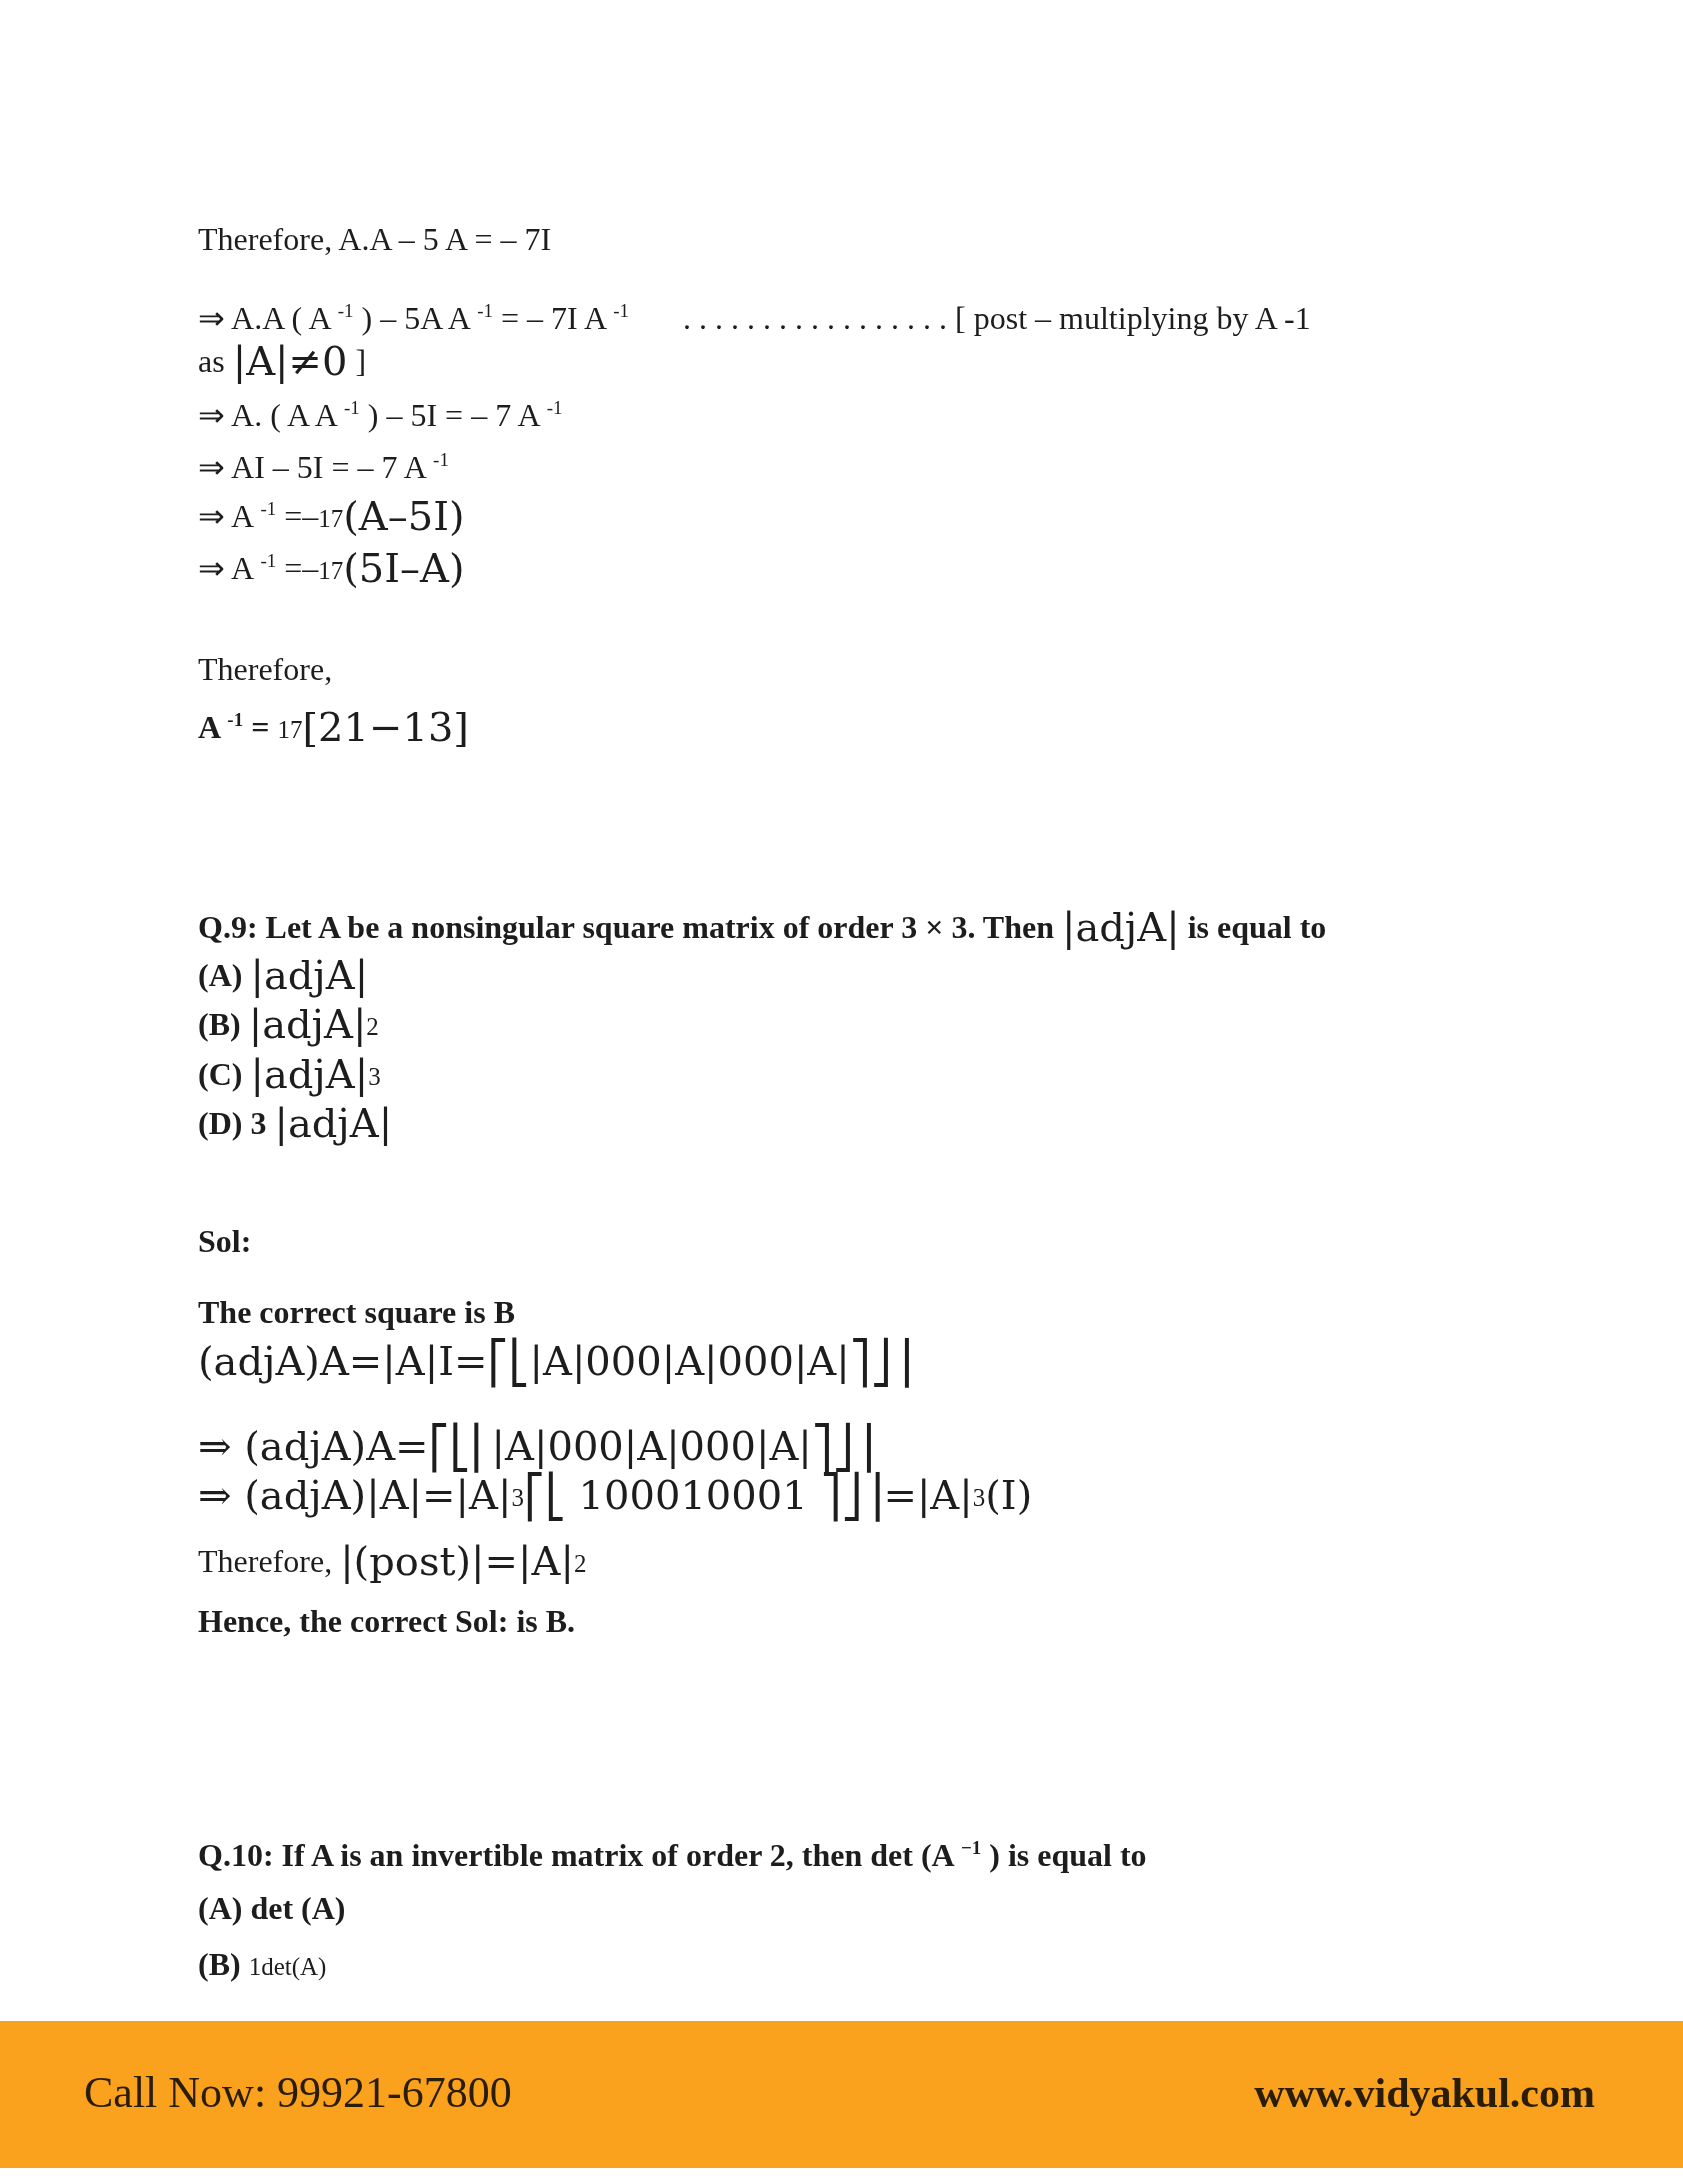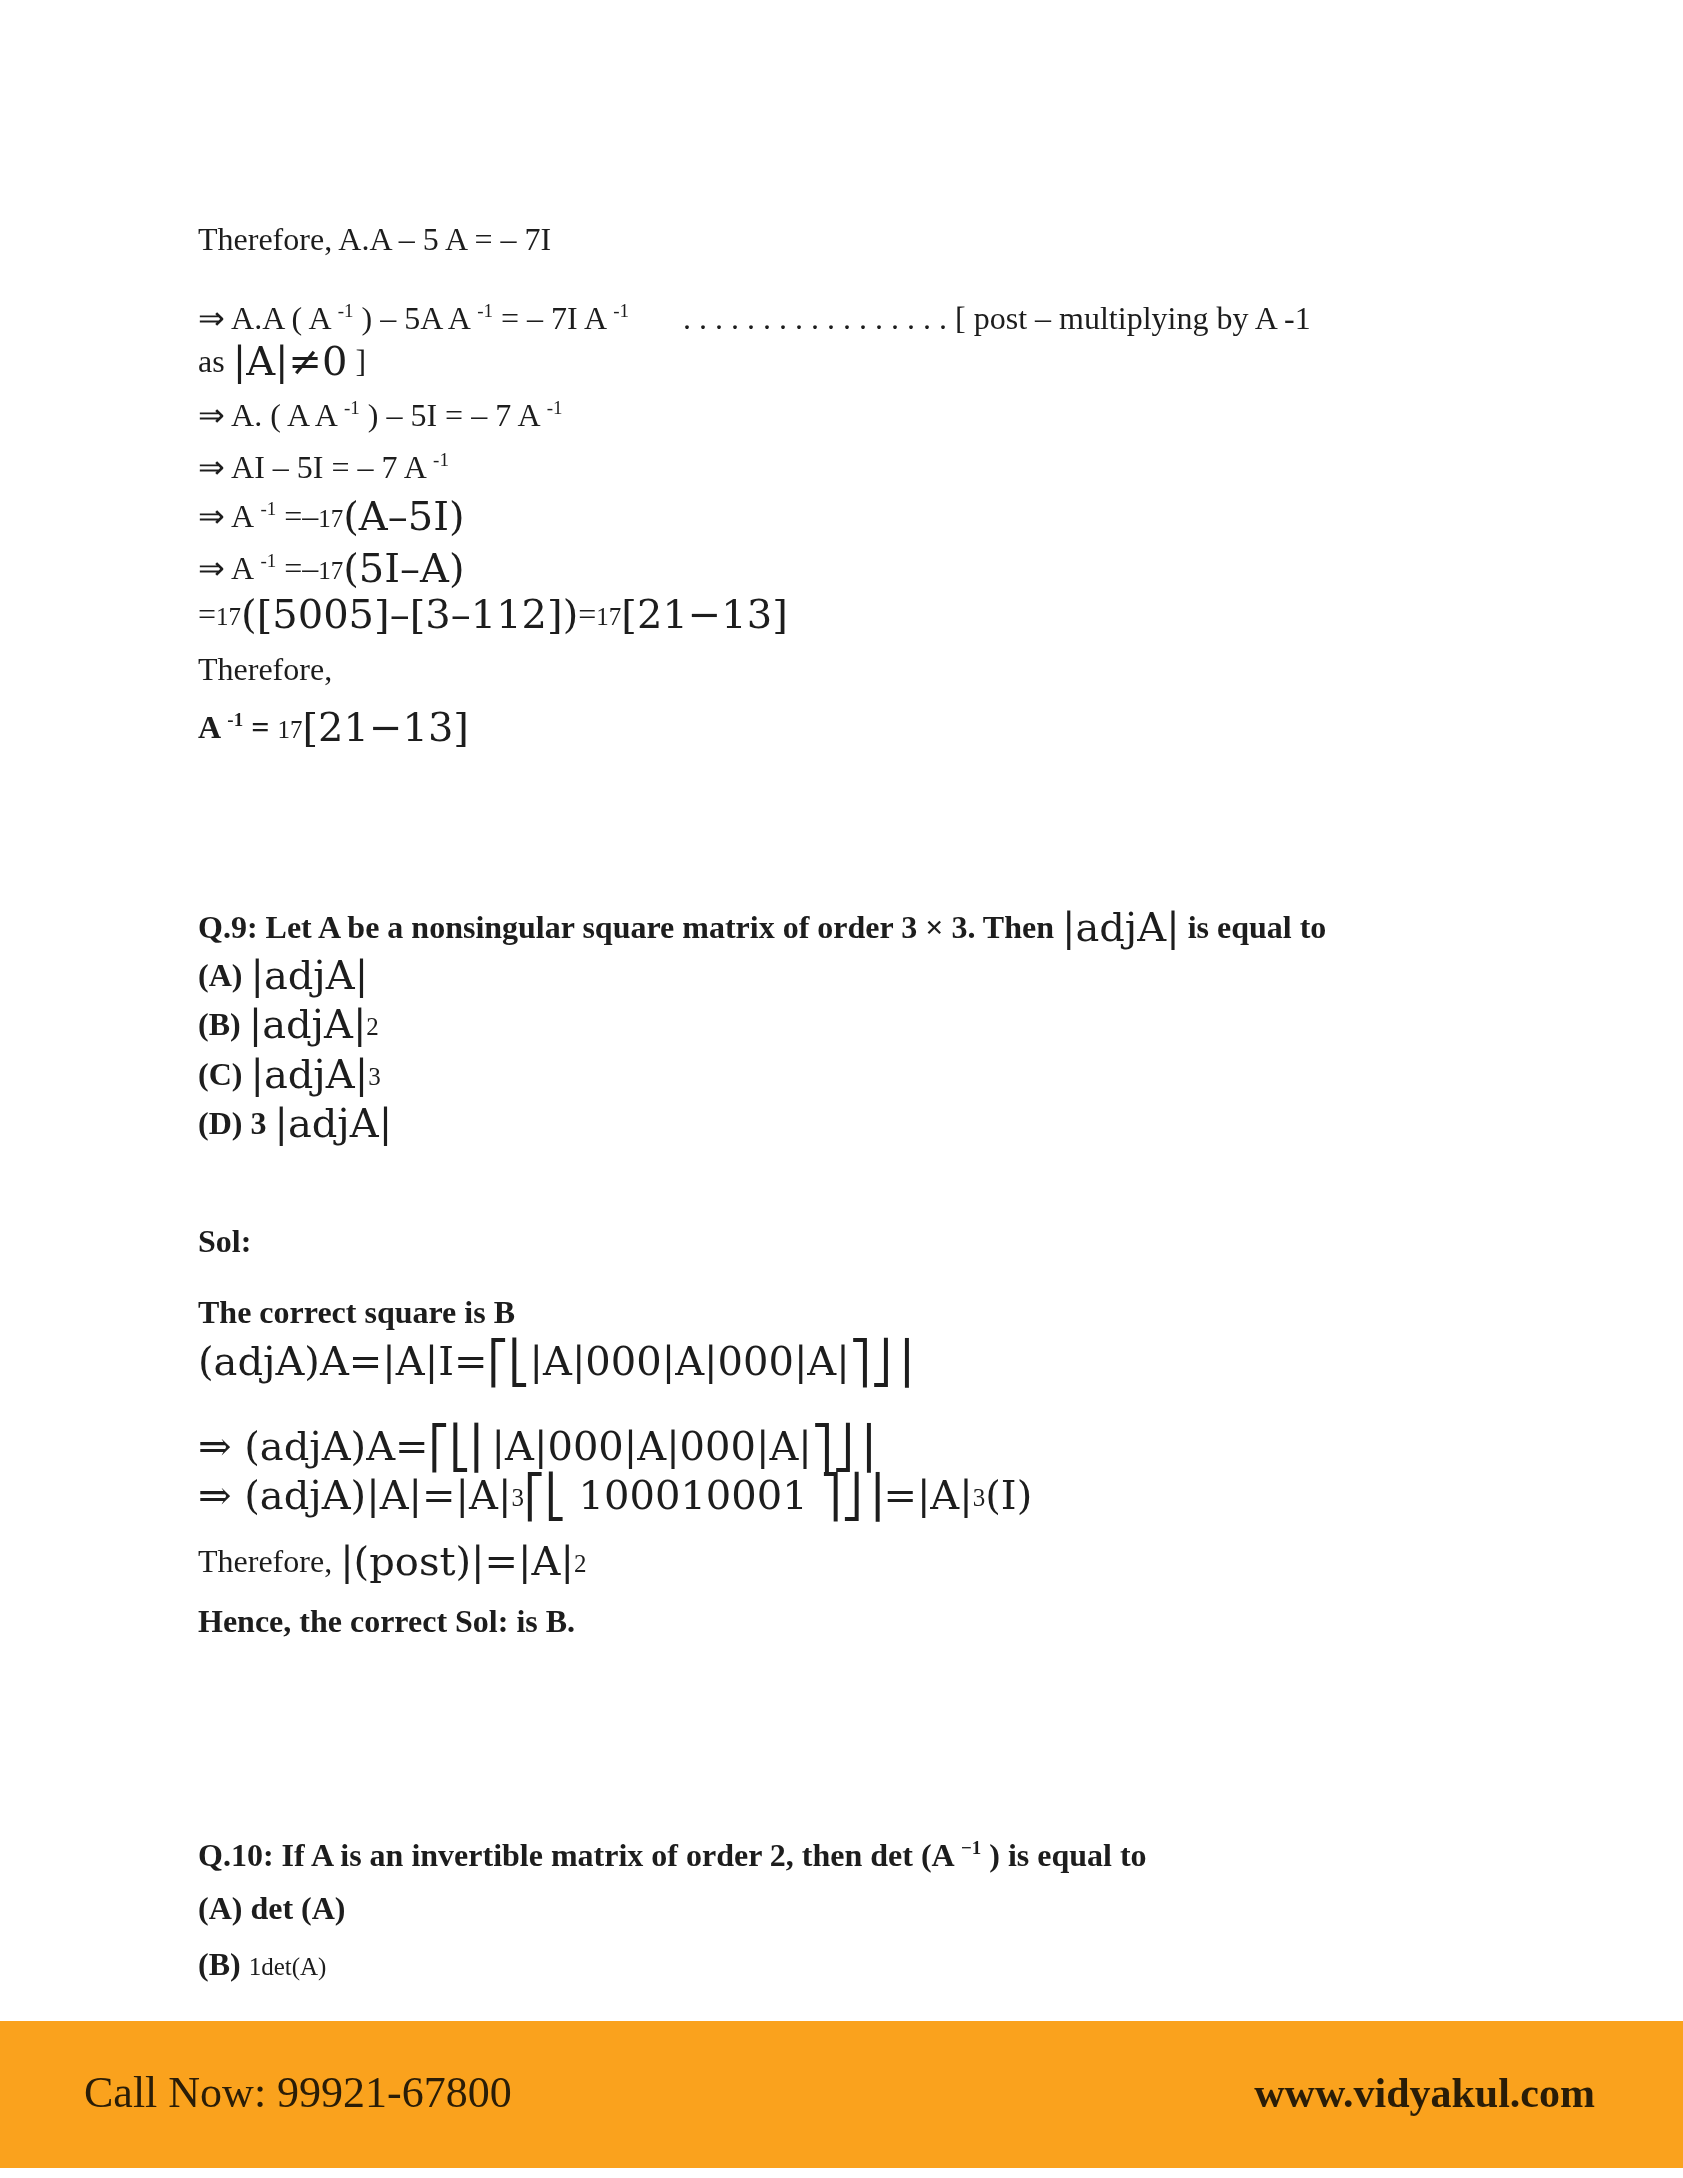--- a/index.html
+++ b/index.html
@@ -42,23 +42,20 @@
   </div>
 
   <div class="line" style="top:480px">
     <span>⇒ A </span><span class="sup">-1</span><span> =–</span><span class="sm">17</span><span class="m">(A–5I)</span>
   </div>
 
   <div class="line" style="top:532px">
     <span>⇒ A </span><span class="sup">-1</span><span> =–</span><span class="sm">17</span><span class="m">(5I–A)</span>
   </div>
 
-  <div class="line" style="top:578px">
-    <span>=</span><span class="sm">17</span><span class="m">([5005]–[3–112])</span><span>=</span><span class="sm">17</span><span class="m">[21−13]</span>
-  </div>
 
   <div class="line" style="top:636px"><span>Therefore,</span></div>
 
   <div class="line" style="top:691px">
     <span class="b">A </span><span class="sup b">-1</span><span class="b"> = </span><span class="sm">17</span><span class="m">[21−13]</span>
   </div>
 
   <div class="line" style="top:891px">
     <span class="b">Q.9: Let A be a nonsingular square matrix of order 3 × 3. Then </span><span class="m">|adjA|</span><span class="b"> is equal to</span>
   </div>

